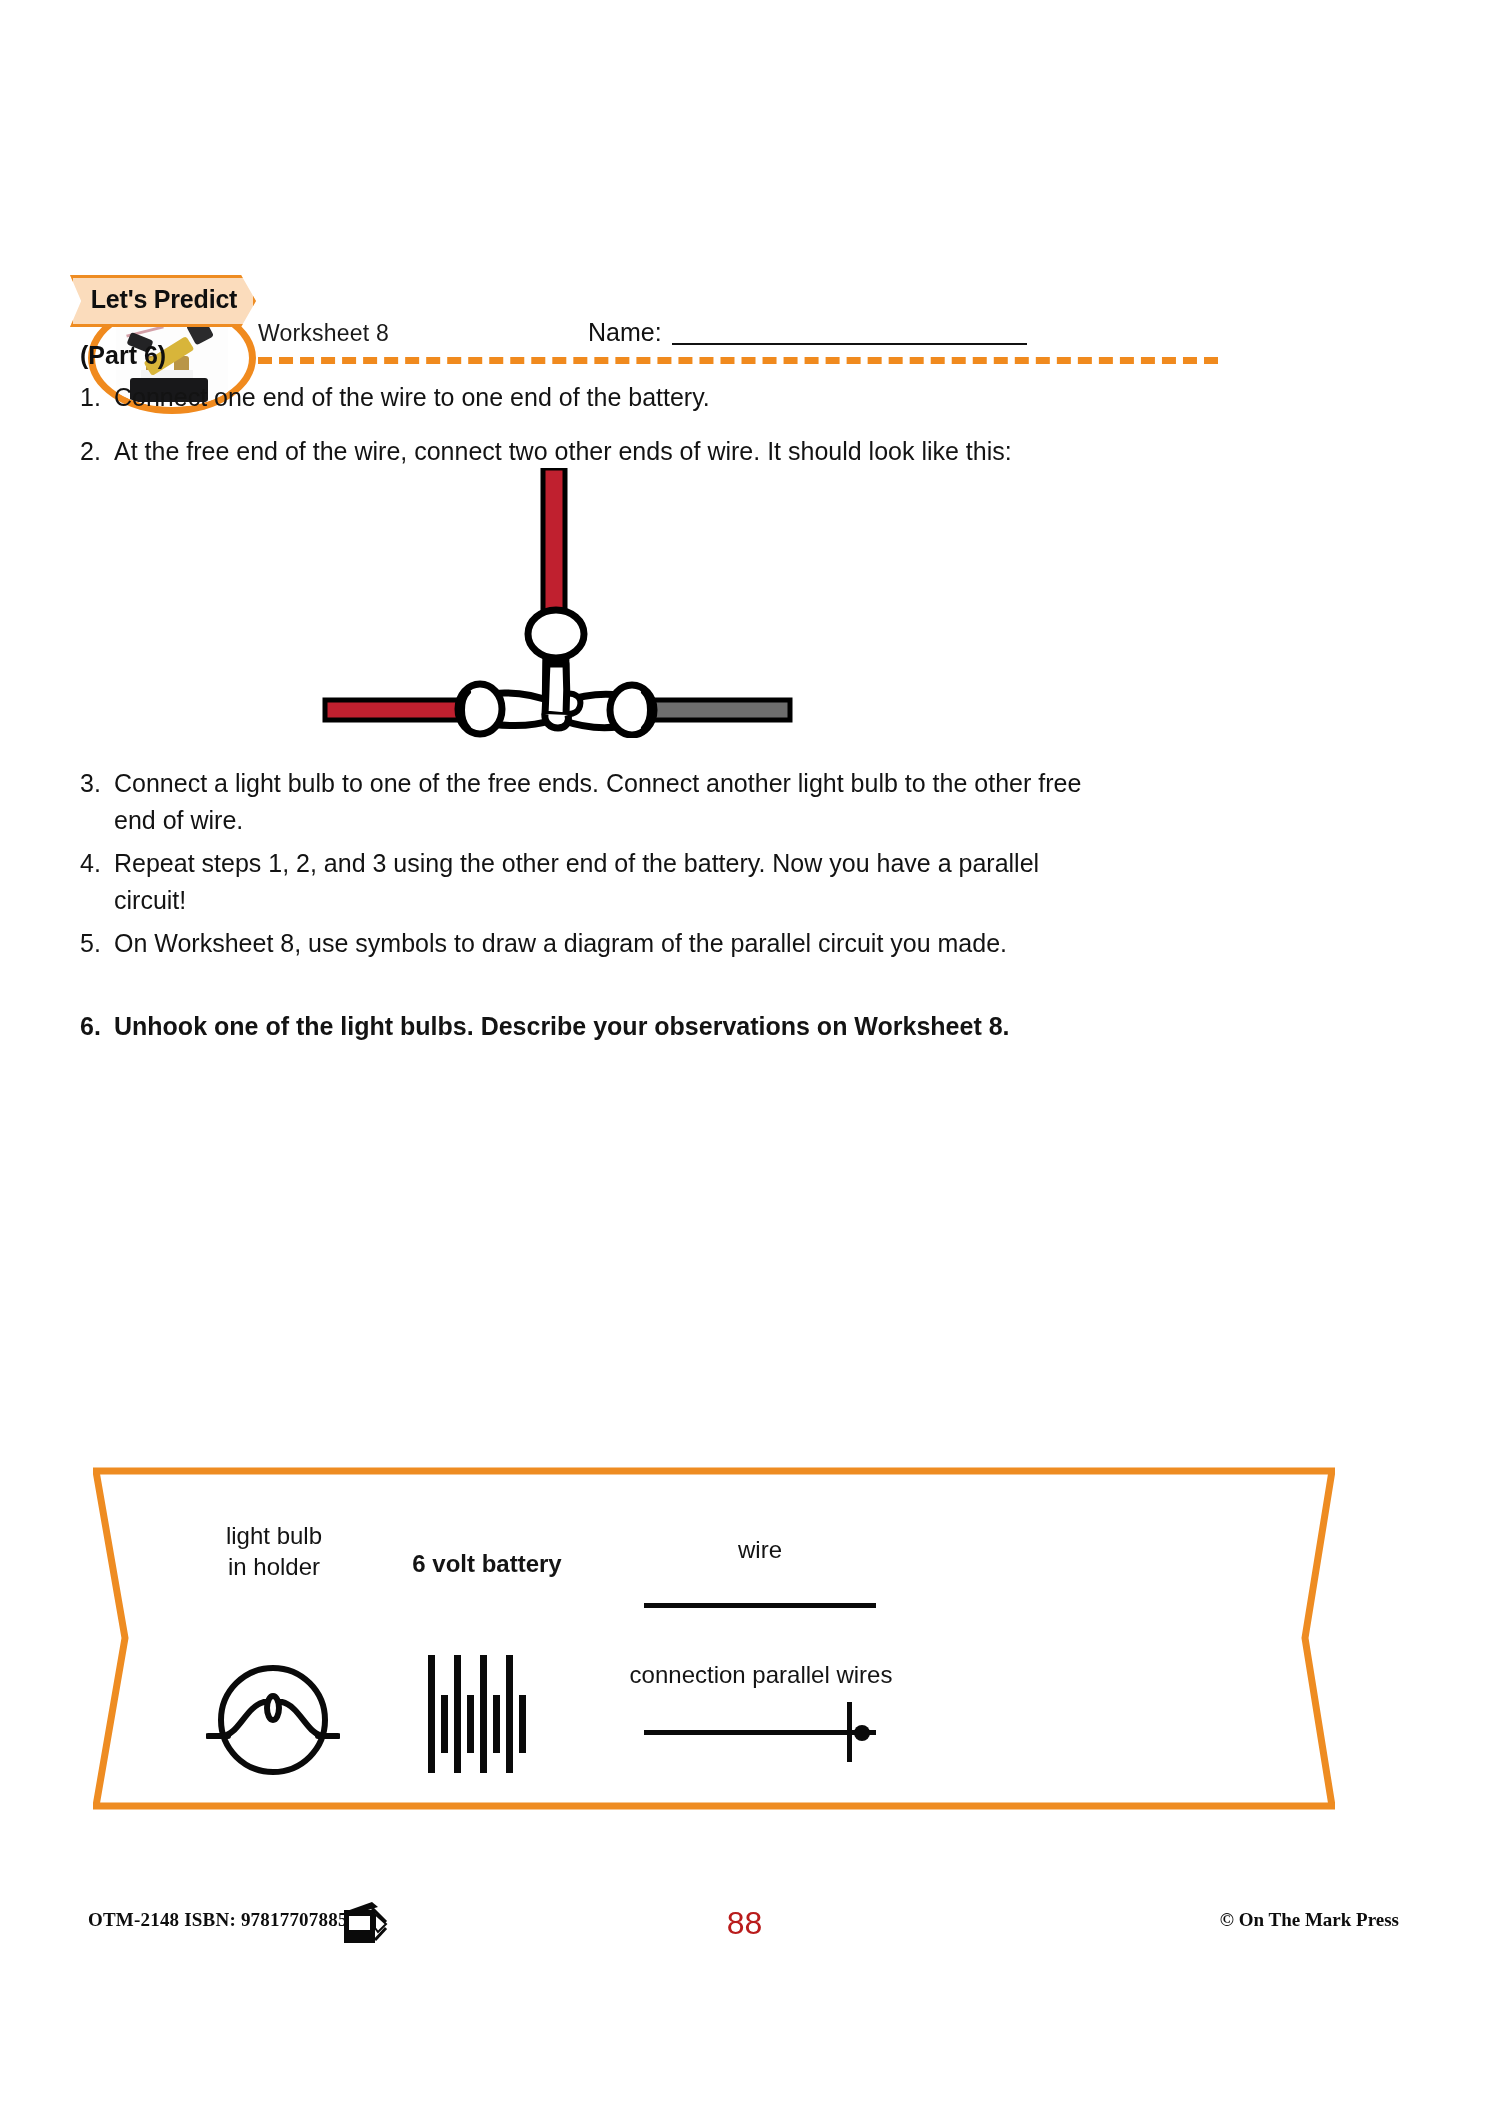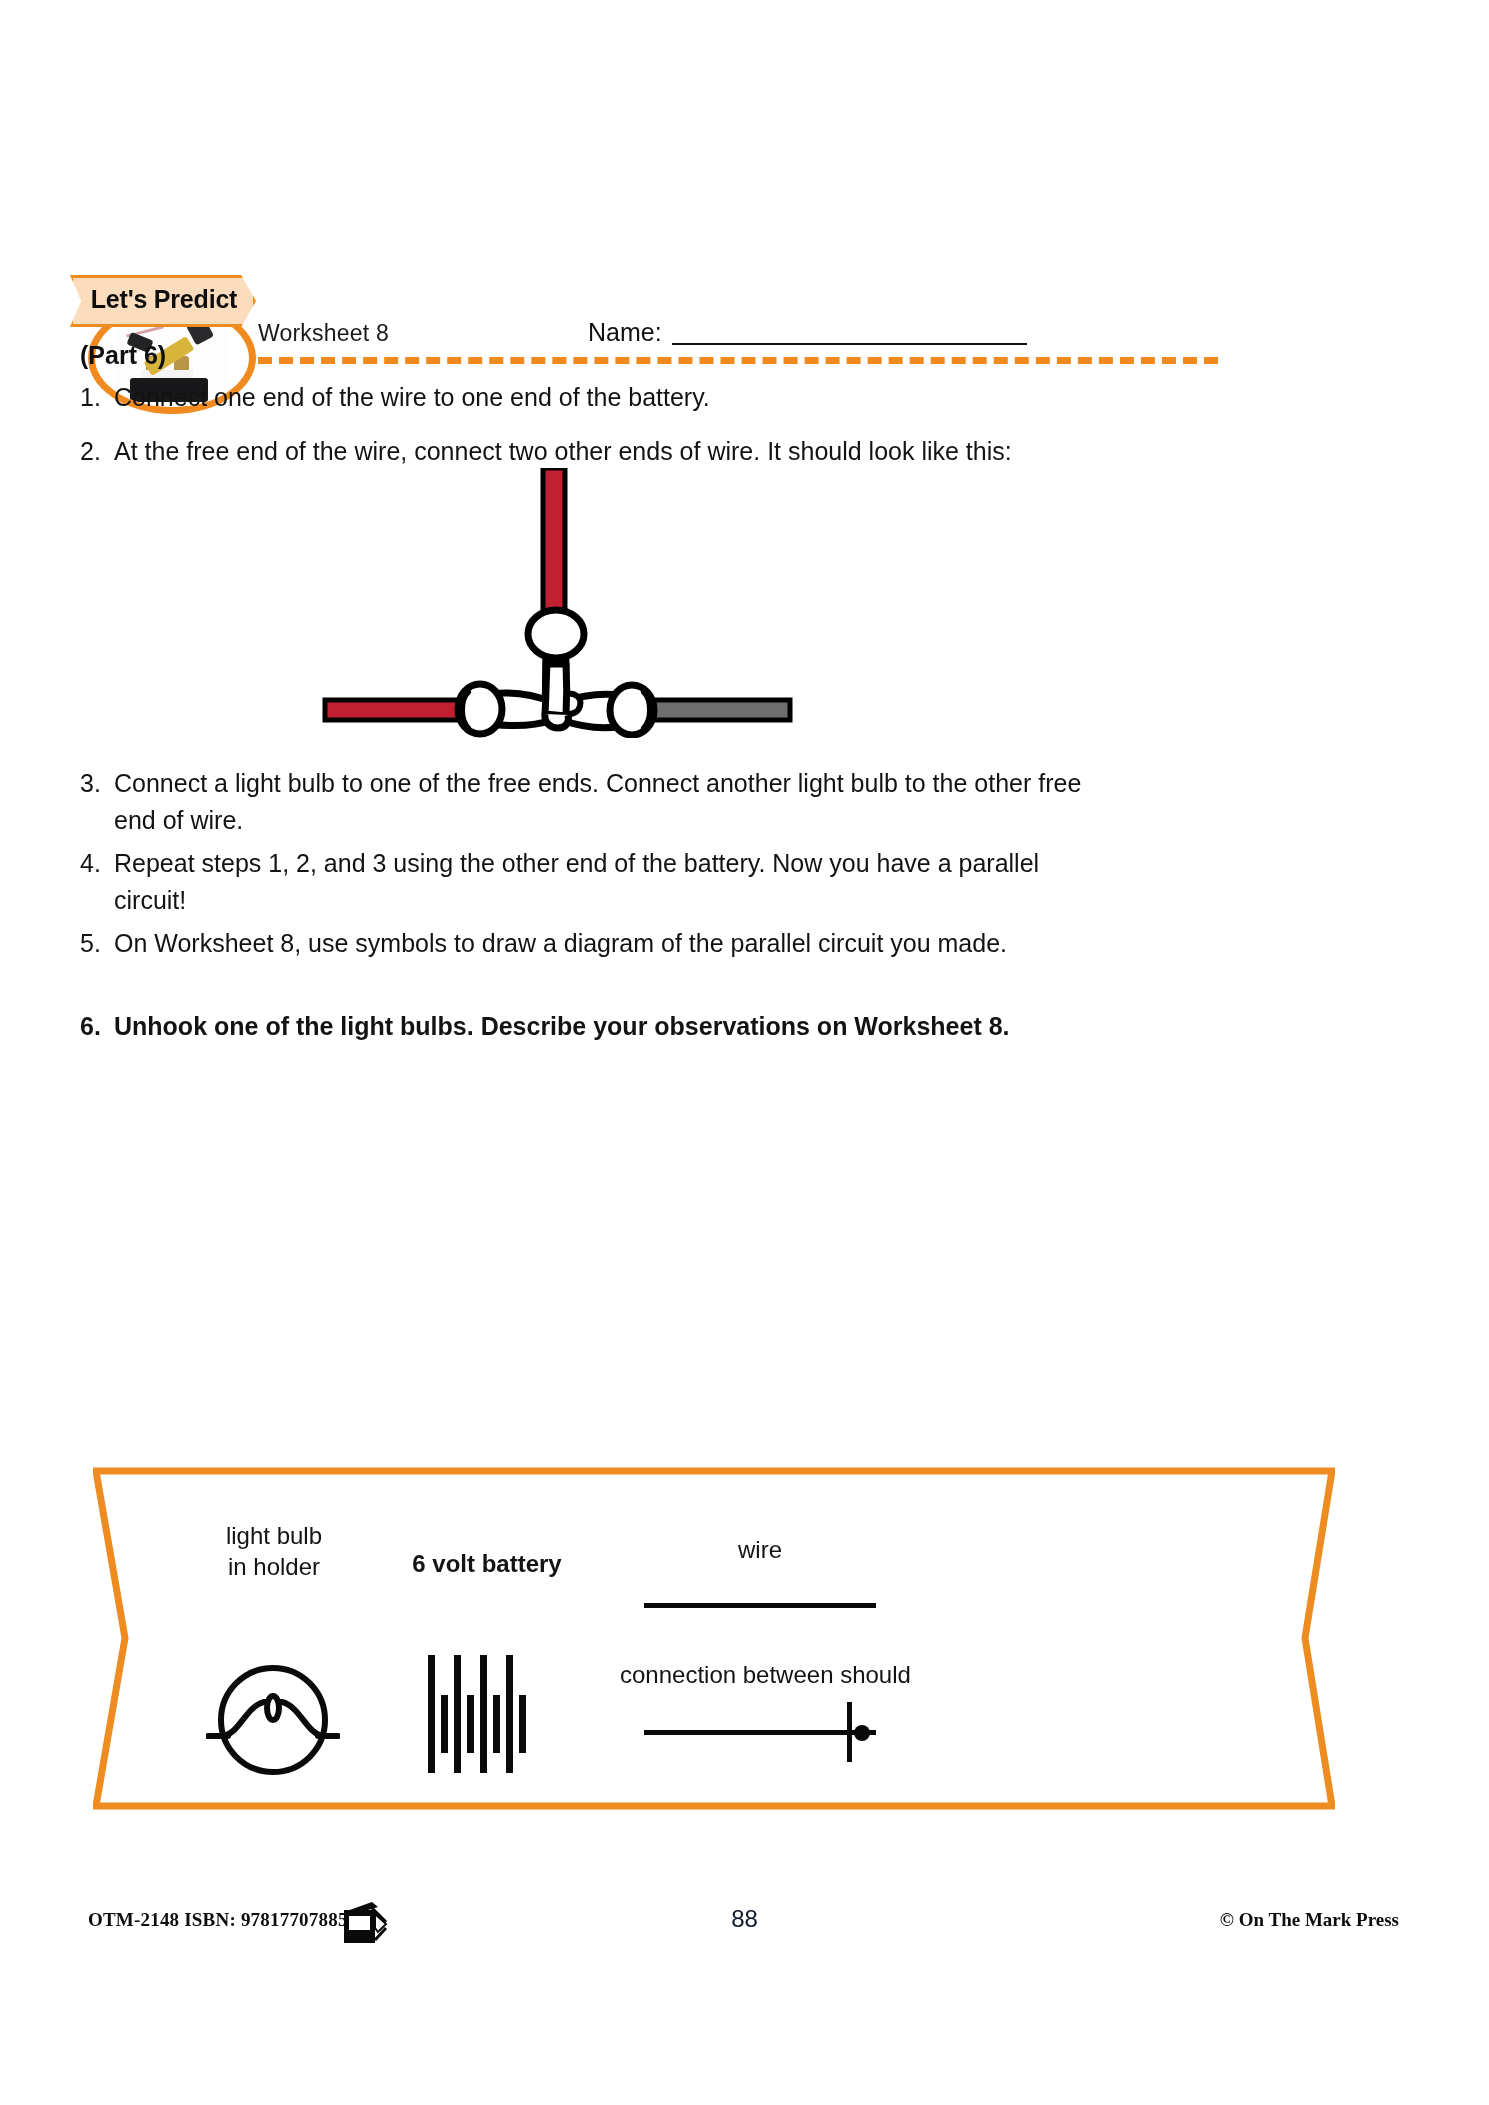--- a/index.html
+++ b/index.html
@@ -272,22 +272,22 @@
   .footer-logo {
     position: absolute;
     left: 342px; top: 0px;
     width: 46px; height: 46px;
   }
   .footer-page {
     position: absolute;
     left: 0; top: 5px;
     width: 1489px;
     text-align: center;
-    font-size: 24px;
-    color: #0f172a;
+    font-size: 32px;
+    color: #b91c1c;
   }
   .footer-right {
     position: absolute;
     right: 90px; top: 9px;
     font-family: Liberation Serif, serif;
     font-size: 19px;
     font-weight: bold;
     color: #0d0d0d;
   }
 </style>
@@ -423,21 +423,21 @@
     <div class="bat-bar bat-long" style="left:78px;"></div>
     <div class="bat-bar bat-short" style="left:91px;"></div>
   </div>
 
   <div class="chart-col" style="left:640px; top:1534px; width:240px;">
     <div class="chart-label">wire</div>
   </div>
   <div class="sym-wire-line" style="left:644px; top:1603px;"></div>
 
   <div class="chart-col" style="left:620px; top:1659px; width:282px;">
-    <div class="chart-label">connection between should</div>
+    <div class="chart-label">connection parallel wires</div>
   </div>
   <div class="sym-conn" style="left:644px; top:1702px;">
     <div class="conn-h"></div>
     <div class="conn-v"></div>
     <div class="conn-dot"></div>
   </div>
 
   <div class="footer">
     <div class="footer-left">OTM-2148  ISBN: 9781770788565</div>
     <div class="footer-logo">

